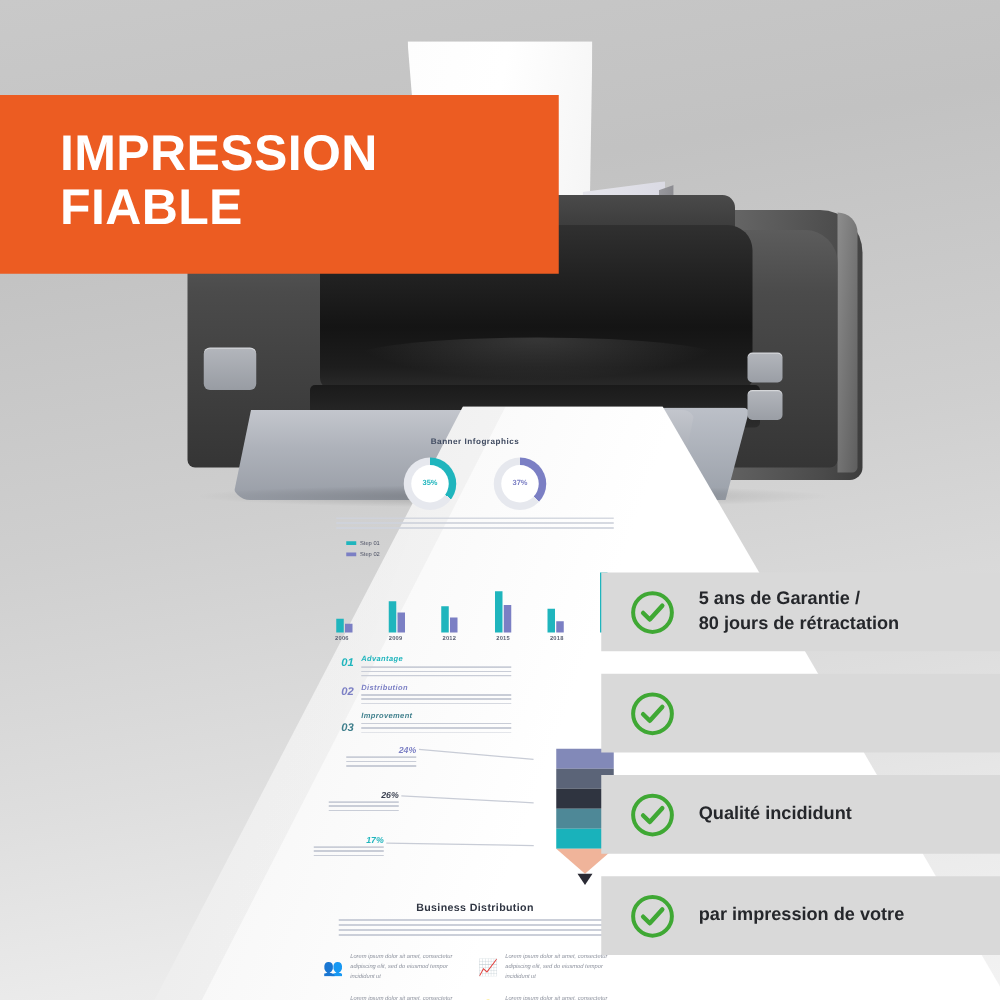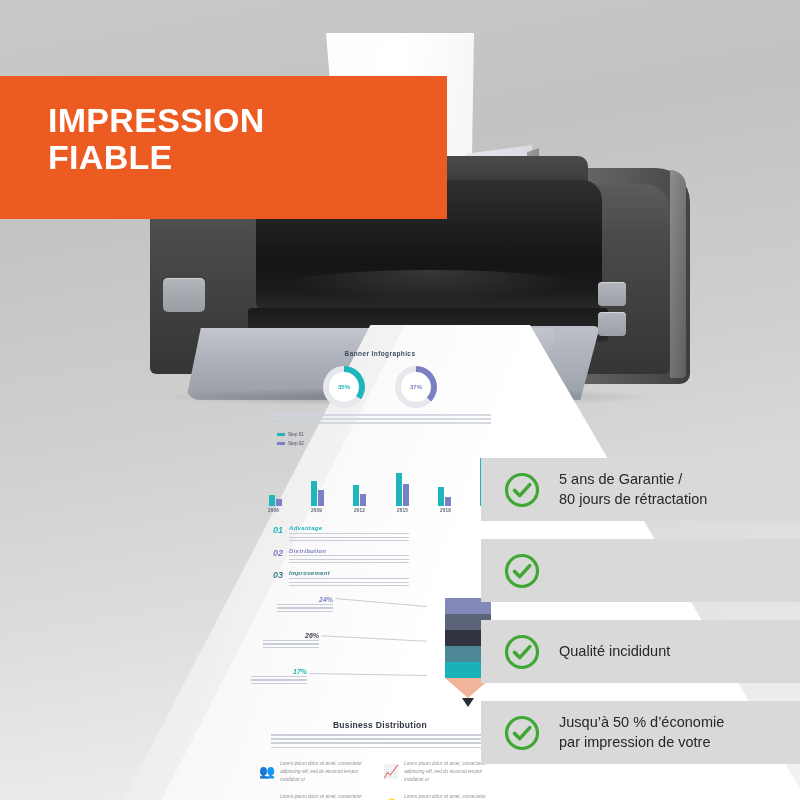--- a/index.html
+++ b/index.html
@@ -161,21 +161,21 @@
   .steps{margin:12px 10px 0 18px;}
   .step{display:flex;align-items:flex-start;gap:6px;margin-bottom:7px;}
   .step .num{font-size:9px;font-weight:800;font-style:italic;}
   .step .s-title{font-size:6px;font-weight:700;font-style:italic;letter-spacing:.3px;}
   .step .s-lines{
     margin-top:1.5px;height:8px;width:120px;
     background:repeating-linear-gradient(180deg,#c9cdd7 0 1.4px,transparent 1.4px 3.6px);
   }
   .n1{color:#1fb5bd;} .t1{color:#1fb5bd;}
   .n2{color:#7b7fc4;text-align:right;} .t2{color:#7b7fc4;}
-  .n3{color:#3f7f8c;} .t3{color:#3f7f8c;}
+  .n3{color:#3f7f8c;margin-top:7px;} .t3{color:#3f7f8c;}
 
   .pencil-wrap{position:relative;height:120px;margin-top:8px;}
   .pencil{
     position:absolute;right:14px;top:4px;width:46px;
   }
   .pseg{height:16px;width:46px;}
   .pnib{
     width:0;height:0;border-left:23px solid transparent;border-right:23px solid transparent;
     border-top:20px solid #f0b49a;
   }
@@ -209,38 +209,38 @@
     font-size:4.6px;font-style:italic;color:#8b909c;line-height:1.7;
   }
 
   
   .banner{
     position:absolute;left:0;top:76px;width:447px;height:143px;
     background:#ec5c22;
   }
   .banner h1{
     margin:0;padding:26px 0 0 48px;
-    color:#ffffff;font-size:34px;font-weight:800;line-height:1.08;
+    color:#ffffff;font-size:40px;font-weight:800;line-height:1.08;
     letter-spacing:.3px;font-family:"Liberation Sans",sans-serif;
   }
   .banner .l2{display:block;}
 
   
   .cards{position:absolute;left:481px;top:458px;width:330px;}
   .card{
     position:relative;width:330px;height:63px;
     background:#d9d9d9;
     display:flex;align-items:center;
     margin-bottom:18px;
   }
   .card .check{
     margin-left:22px;width:38px;height:38px;flex:0 0 38px;position:relative;
   }
   .card .label{
-    margin-left:18px;color:#25272b;font-size:14.5px;font-weight:400;
+    margin-left:18px;color:#25272b;font-size:14.5px;font-weight:700;
     line-height:1.32;letter-spacing:0;
   }
 </style>
 </head>
 <body>
 
 <div id="stage">
 
   <div class="top-sheet"></div>
   <div class="top-sheet-inner"></div>
@@ -427,19 +427,18 @@
         <div class="label">
           <div>Qualité incididunt</div>
         </div>
       </div>
       <div class="card">
         <div class="check"><svg width="38" height="38" viewBox="0 0 38 38">
             <circle cx="19" cy="19" r="15.5" fill="none" stroke="#3fa834" stroke-width="3.2"></circle>
             <path d="M11.5 19.4 L16.8 24.6 L26.8 13.6" fill="none" stroke="#3fa834" stroke-width="3.6" stroke-linecap="round" stroke-linejoin="round"></path>
           </svg></div>
         <div class="label">
-          <div>Jusqu’à 50 % d’économie</div>
           <div>par impression de votre</div>
         </div>
       </div>
     </div>
 
 </div>
 
 </body></html>

